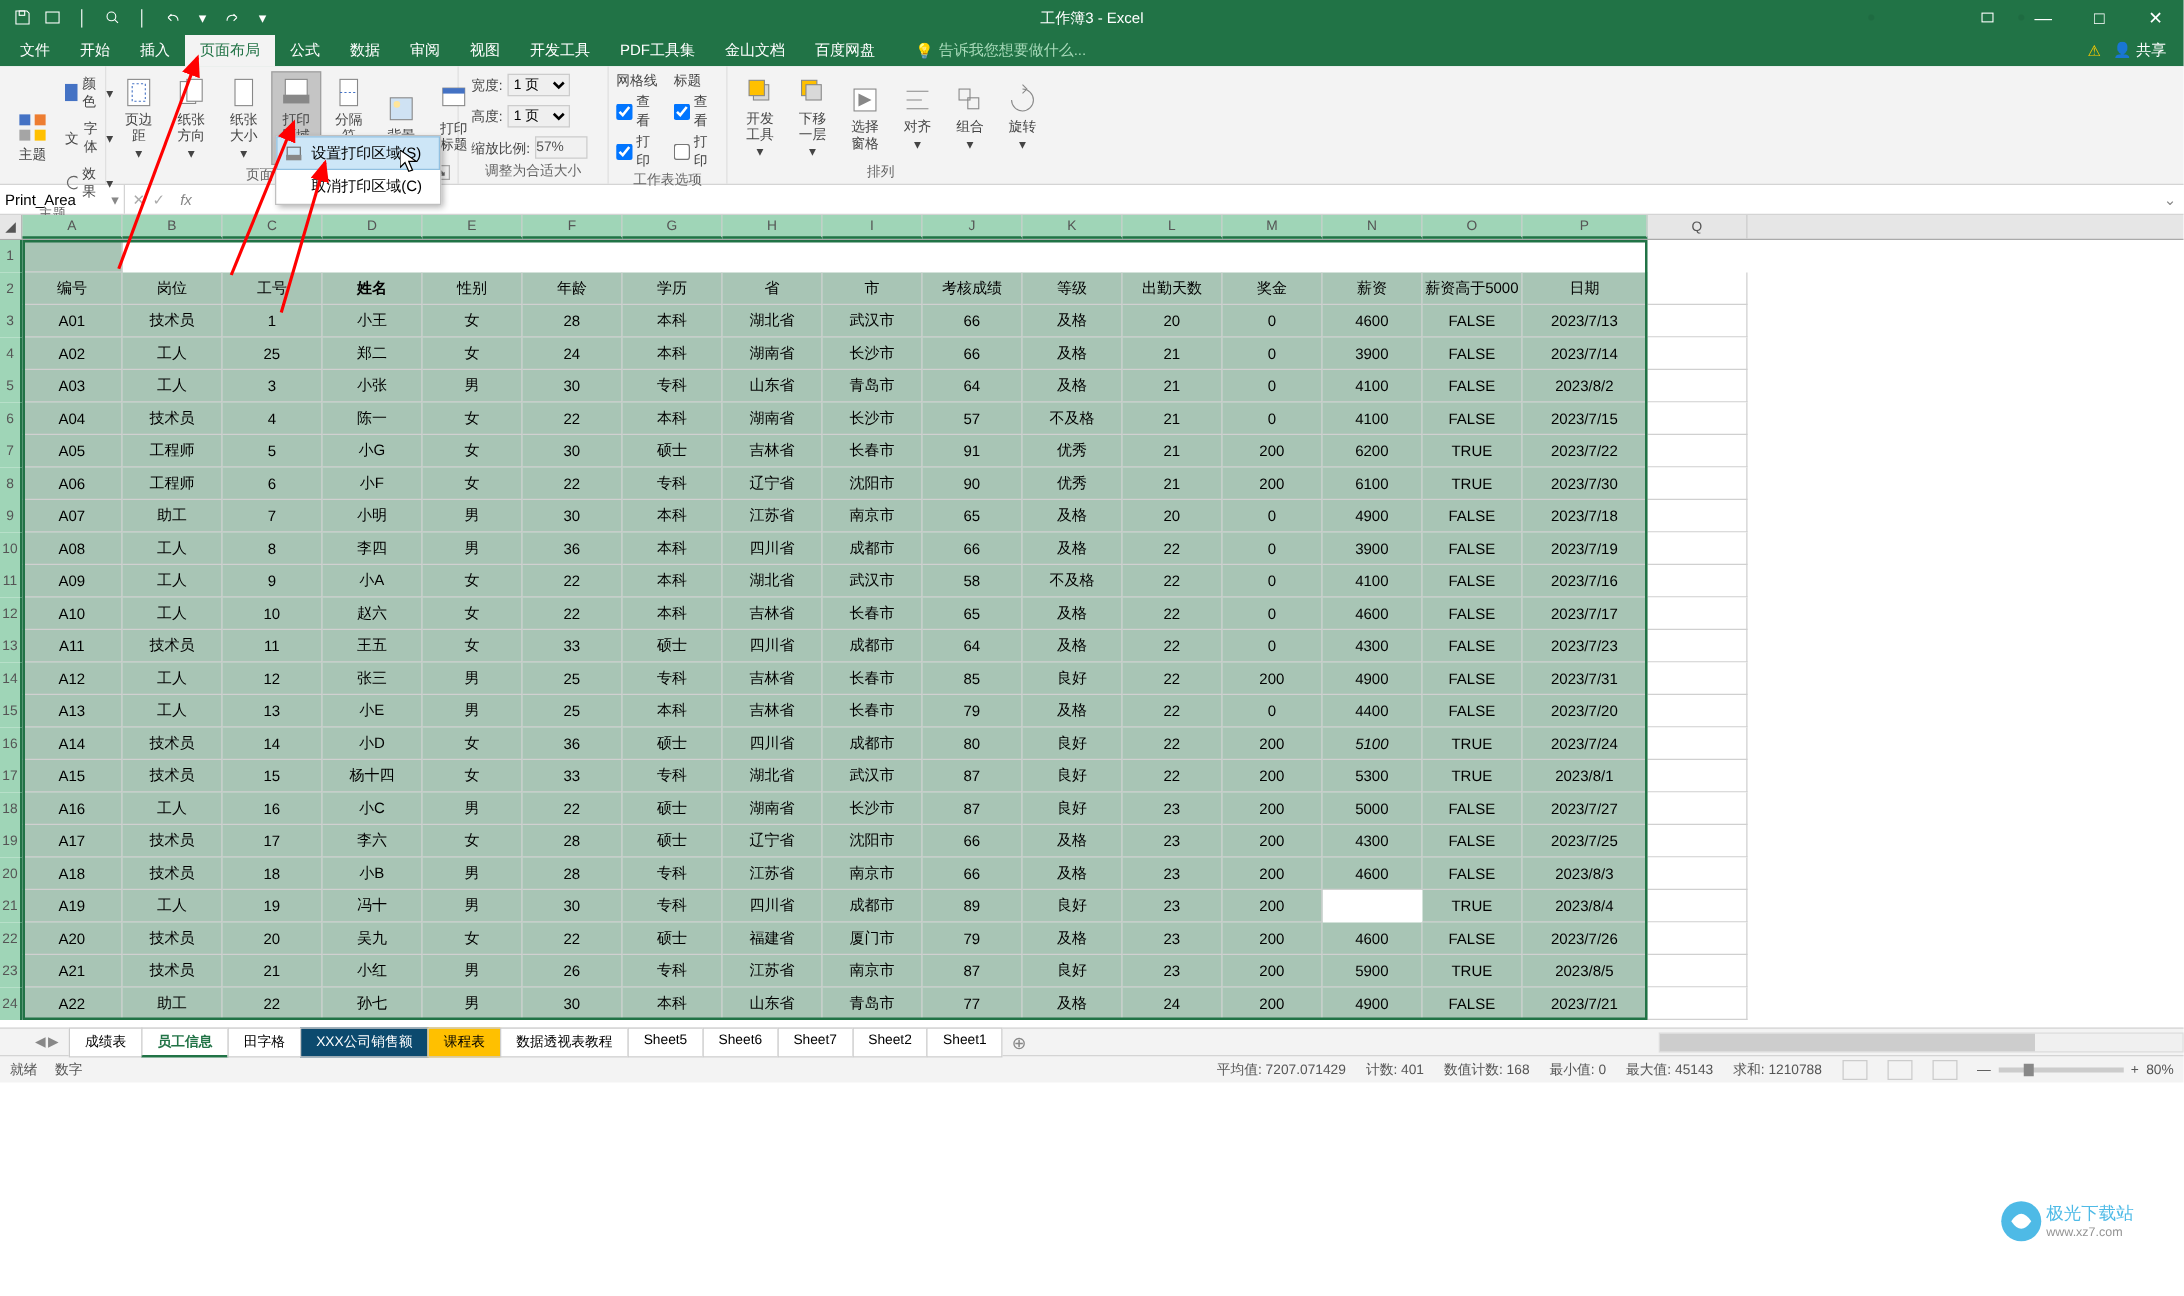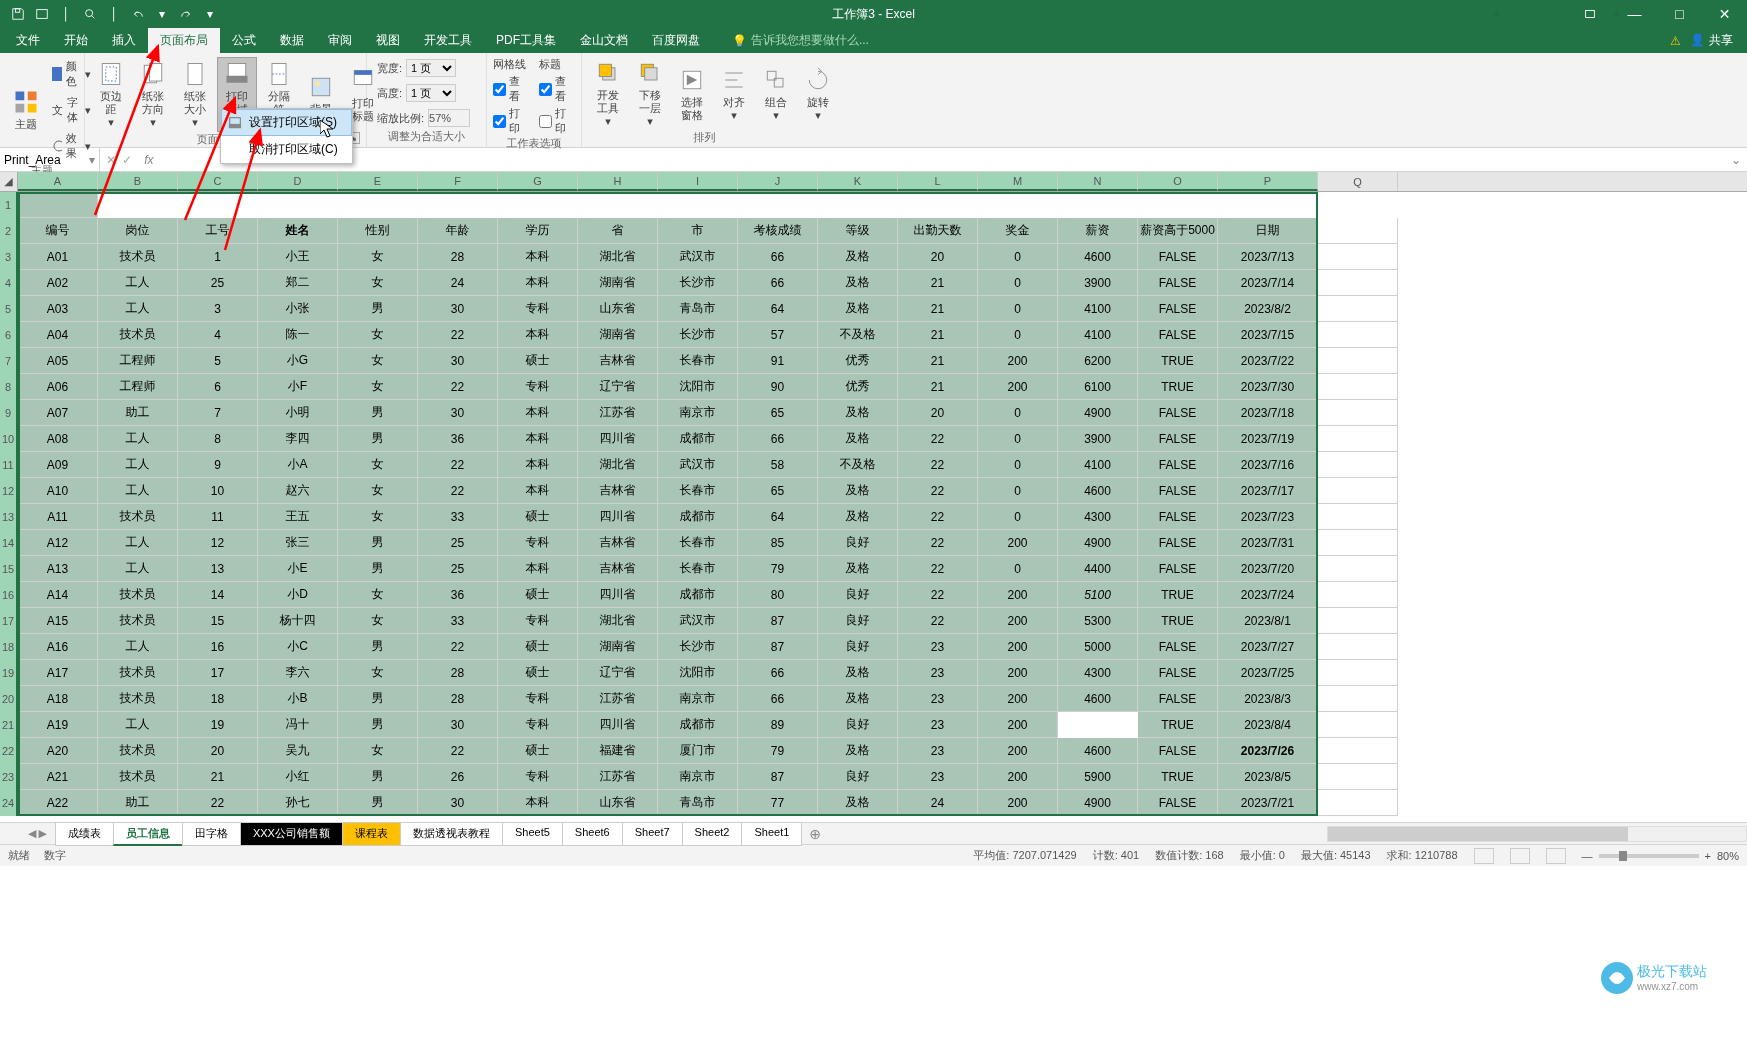--- a/index.html
+++ b/index.html
@@ -61,21 +61,21 @@
 .cell.outside { background: #fff; }
 .row.header .cell { font-weight: normal; }
 .row.title .cell { background: #a8c5b5; }
 
 .selection-border { position: absolute; border: 2px solid #217346; pointer-events: none; }
 
 .sheettabs { height: 22px; background: #f3f3f3; border-top: 1px solid #d4d4d4; display: flex; align-items: center; font-size: 11px; padding-left: 20px; }
 .sheettabs .nav { display: flex; gap: 2px; padding: 0 8px; color: #888; }
 .sheettabs .stab { padding: 3px 12px; border: 1px solid #ccc; background: #fff; cursor: pointer; margin-right: -1px; }
 .sheettabs .stab.active { background: #fff; border-bottom: 2px solid #217346; color: #217346; font-weight: bold; }
-.sheettabs .stab.orange { background: #000000; color: #fff; }
+.sheettabs .stab.orange { background: #0c4a6e; color: #fff; }
 .sheettabs .stab.orange2 { background: #ffc000; color: #000; }
 .sheettabs .add { padding: 0 8px; cursor: pointer; font-size: 14px; color: #888; }
 .sheettabs .scroll-placeholder { flex: 1; }
 .sheettabs .scrollbar-h { width: 420px; height: 16px; background: #f0f0f0; border: 1px solid #ddd; position: relative; }
 .sheettabs .scrollbar-h .thumb { position: absolute; left: 0; width: 300px; height: 100%; background: #cdcdcd; }
 
 .statusbar { height: 22px; background: #f3f3f3; border-top: 1px solid #d4d4d4; display: flex; align-items: center; font-size: 11px; color: #555; padding: 0 8px; }
 .statusbar .left { display: flex; gap: 14px; }
 .statusbar .right { margin-left: auto; display: flex; gap: 16px; align-items: center; }
 .statusbar .viewbtn { width: 20px; height: 16px; border: 1px solid #ccc; cursor: pointer; }
@@ -828,21 +828,21 @@
         <div class="cell" style="width: 80px;">22</div>
         <div class="cell" style="width: 80px;">硕士</div>
         <div class="cell" style="width: 80px;">福建省</div>
         <div class="cell" style="width: 80px;">厦门市</div>
         <div class="cell" style="width: 80px;">79</div>
         <div class="cell" style="width: 80px;">及格</div>
         <div class="cell" style="width: 80px;">23</div>
         <div class="cell" style="width: 80px;">200</div>
         <div class="cell" style="width: 80px;">4600</div>
         <div class="cell" style="width: 80px;">FALSE</div>
-        <div class="cell" style="width: 100px; font-weight: bold;">2023/7/26</div>
+        <div class="cell" style="width: 100px;">2023/7/26</div>
         <div class="cell outside" style="width: 80px;"></div>
       </div>
       <div class="row">
         <div class="rowheader sel" style="height: 26px;">23</div>
         <div class="cell" style="width: 80px;">A21</div>
         <div class="cell" style="width: 80px;">技术员</div>
         <div class="cell" style="width: 80px;">21</div>
         <div class="cell" style="width: 80px;">小红</div>
         <div class="cell" style="width: 80px;">男</div>
         <div class="cell" style="width: 80px;">26</div>

